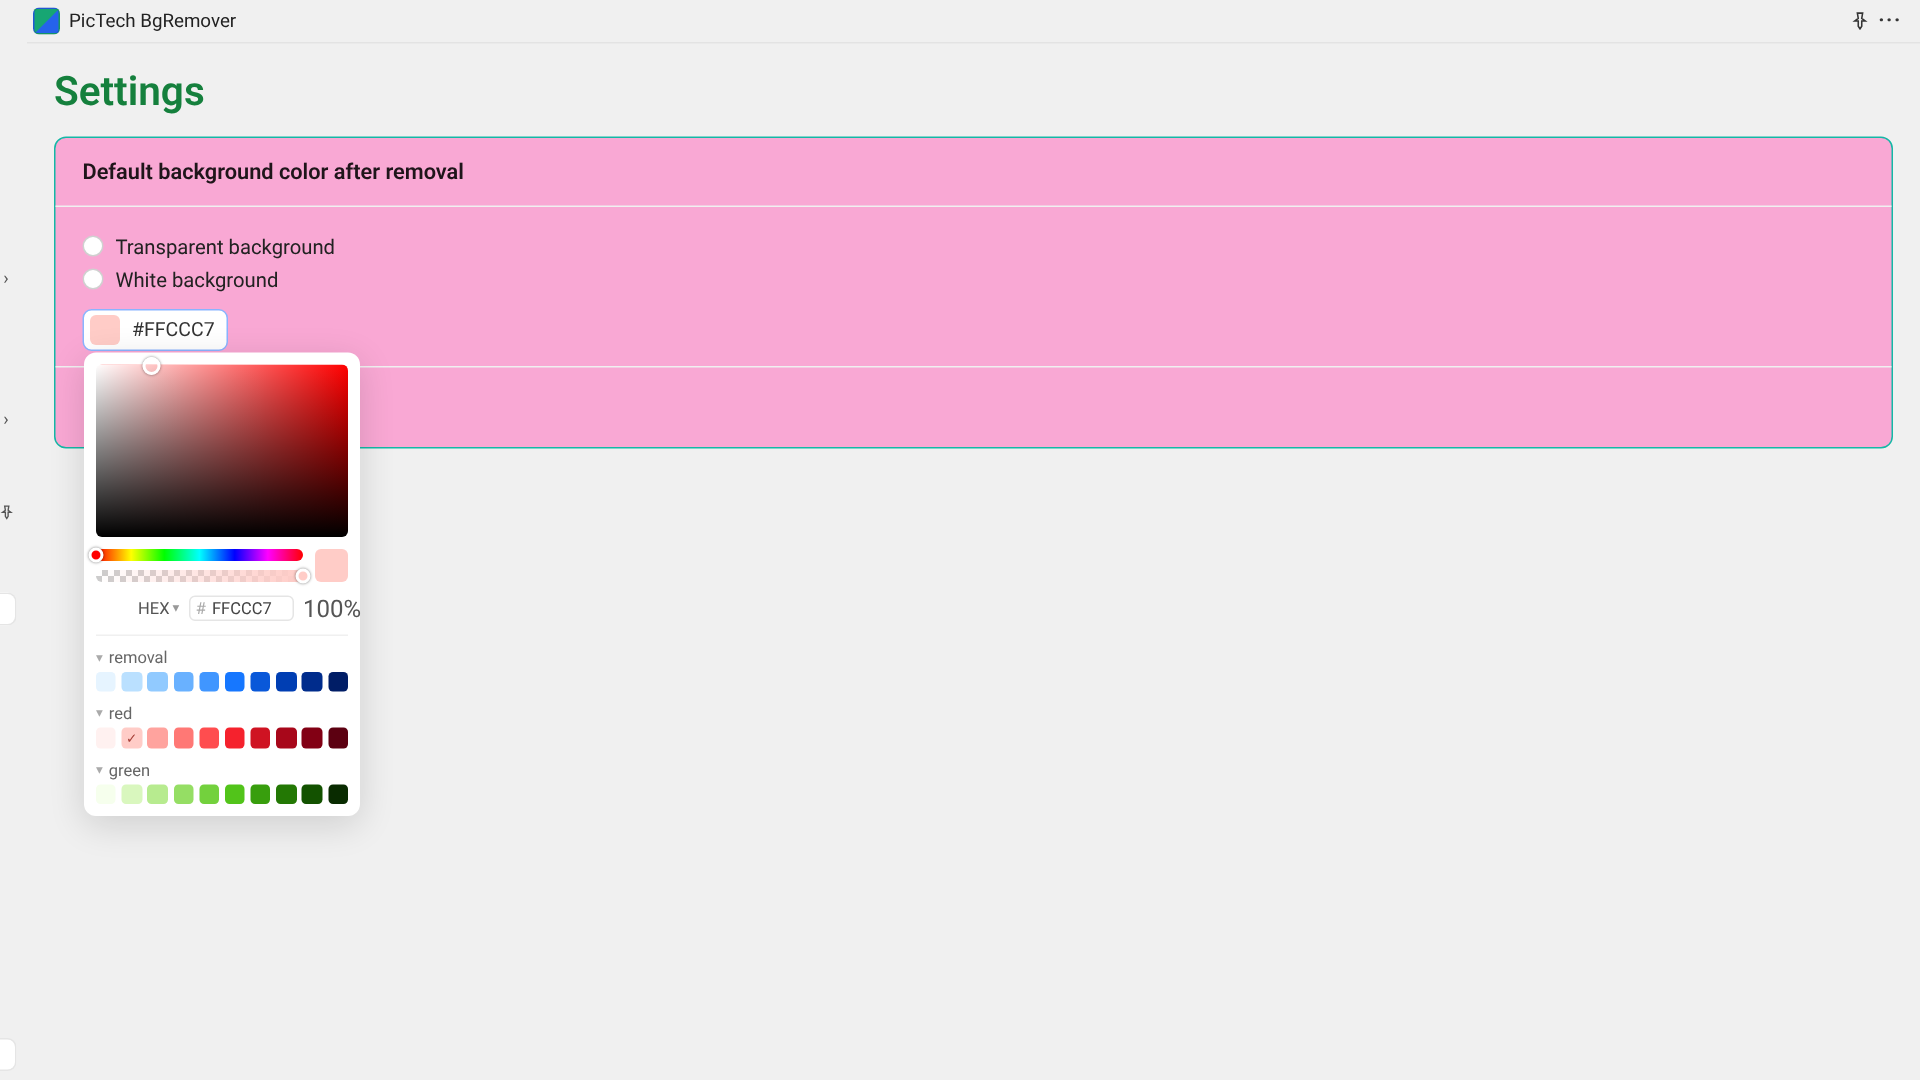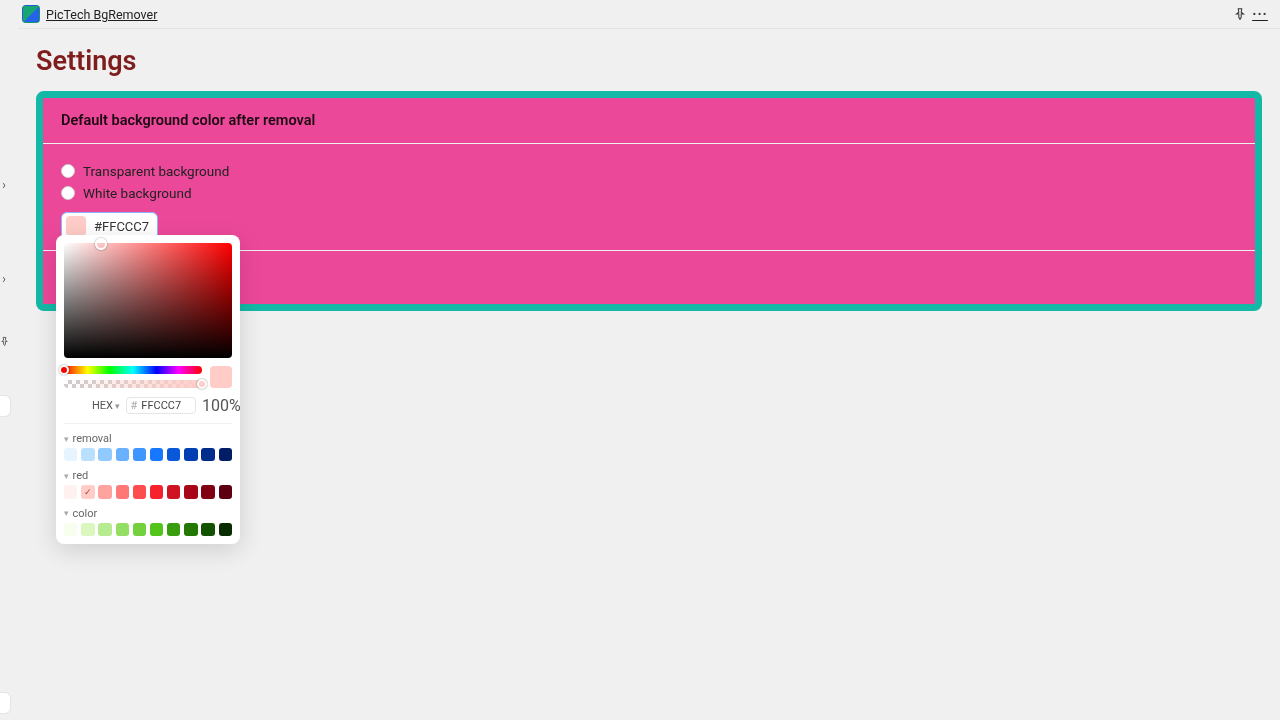--- a/index.html
+++ b/index.html
@@ -47,64 +47,62 @@
     flex-direction:column;
   }
 
   .titlebar {
     height:29px;
     display:flex;
     align-items:center;
     padding:0 10px 0 4px;
     border-bottom:1px solid #e3e3e3;
     background:#f0f0f0;
-    text-decoration:underline;
   }
   .app-icon {
     width:18px; height:18px;
     border-radius:4px;
     margin-right:6px;
     background: linear-gradient(135deg,#17a673 0 50%, #2563eb 50% 100%);
     border:1px solid rgba(0,0,0,0.1);
   }
   .app-title { font-size:12.5px; color:#222; }
   .titlebar-spacer { flex:1; }
   .title-icon { width:20px; display:flex; justify-content:center; color:#353535; font-size:14px; cursor:pointer; }
   .dots { letter-spacing:1px; font-weight:700; }
 
   .page {
     padding: 12px 18px 18px 18px;
   }
   h1.page-title {
     margin:4px 0 14px 0;
     font-size:27px;
     font-weight:600;
-    color:#7f1d1d;
+    color:#15803d;
   }
 
   .card {
-    background:#ec4899;
-    border:7px solid #14b8a6;
+    background:#f9a8d4;
+    border:1px solid #14b8a6;
     border-radius:8px;
     overflow:visible;
     position:relative;
   }
   .card-header {
     padding:14px 18px;
     border-bottom:1px solid #f0f0f0;
     font-size:14.5px;
     font-weight:600;
   }
   .card-body {
     padding:16px 18px 10px 18px;
   }
 
   .radio-row {
     display:flex;
-    align-items:center;
     gap:8px;
     padding:3px 0;
     font-size:13.5px;
     color:#222;
     cursor:pointer;
   }
   .radio {
     width:14px; height:14px;
     border-radius:50%;
     border:1px solid #d0d0d0;
@@ -388,21 +386,21 @@
           <div class="preset-swatch" style="background: rgb(245, 34, 45);"></div>
           <div class="preset-swatch" style="background: rgb(207, 19, 34);"></div>
           <div class="preset-swatch" style="background: rgb(168, 7, 26);"></div>
           <div class="preset-swatch" style="background: rgb(130, 0, 20);"></div>
           <div class="preset-swatch" style="background: rgb(92, 0, 17);"></div>
         </div>
       </div>
       <div class="preset-section">
         <div class="preset-header">
           <span class="chev">▾</span>
-          <span>color</span>
+          <span>green</span>
         </div>
         <div class="preset-row">
           <div class="preset-swatch" style="background: rgb(246, 255, 237);"></div>
           <div class="preset-swatch" style="background: rgb(217, 247, 190);"></div>
           <div class="preset-swatch" style="background: rgb(183, 235, 143);"></div>
           <div class="preset-swatch" style="background: rgb(149, 222, 100);"></div>
           <div class="preset-swatch" style="background: rgb(115, 209, 61);"></div>
           <div class="preset-swatch" style="background: rgb(82, 196, 26);"></div>
           <div class="preset-swatch" style="background: rgb(56, 158, 13);"></div>
           <div class="preset-swatch" style="background: rgb(35, 120, 4);"></div>

